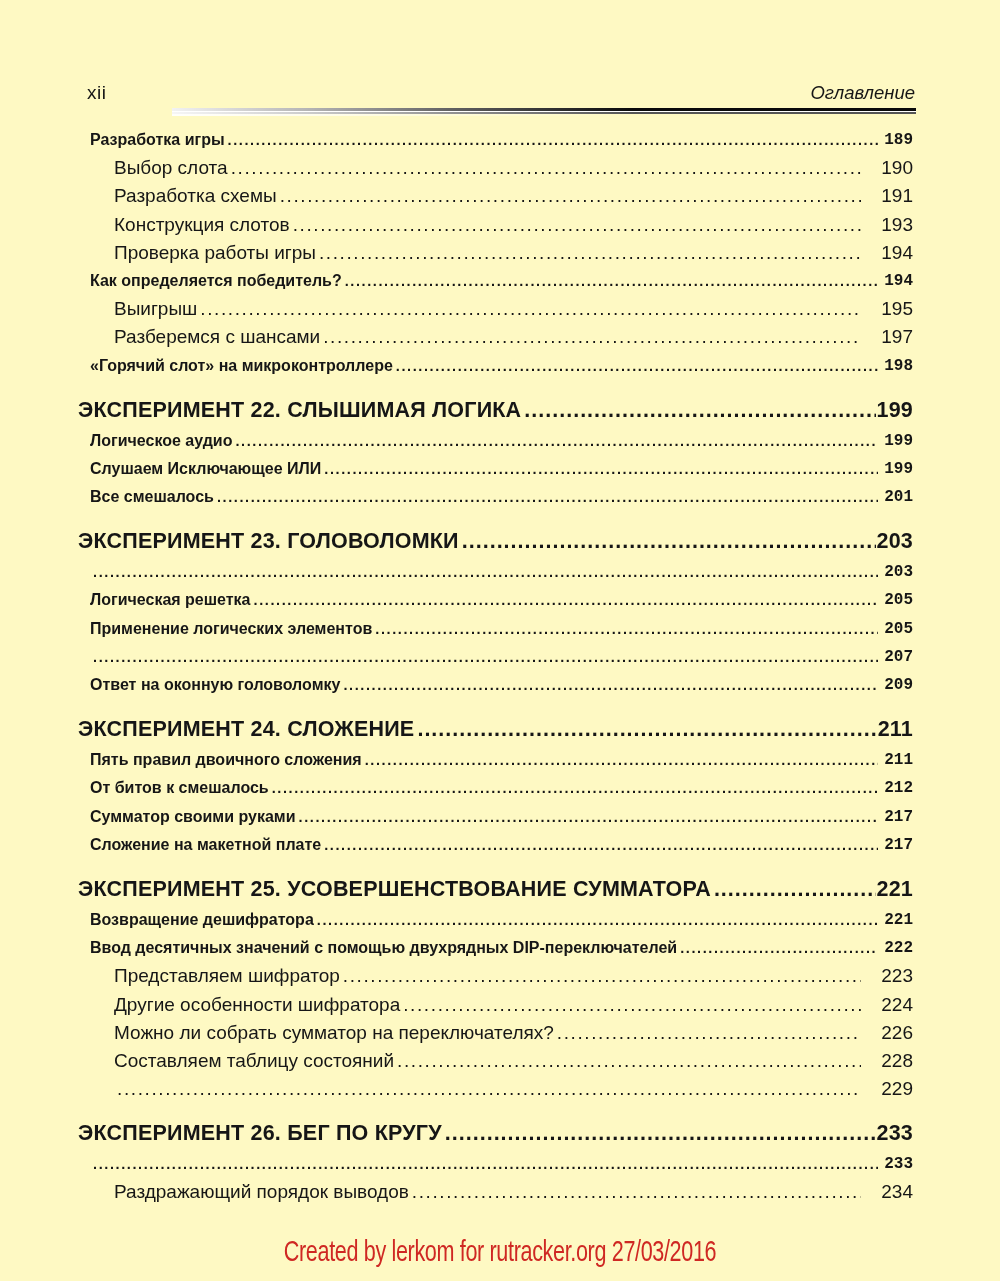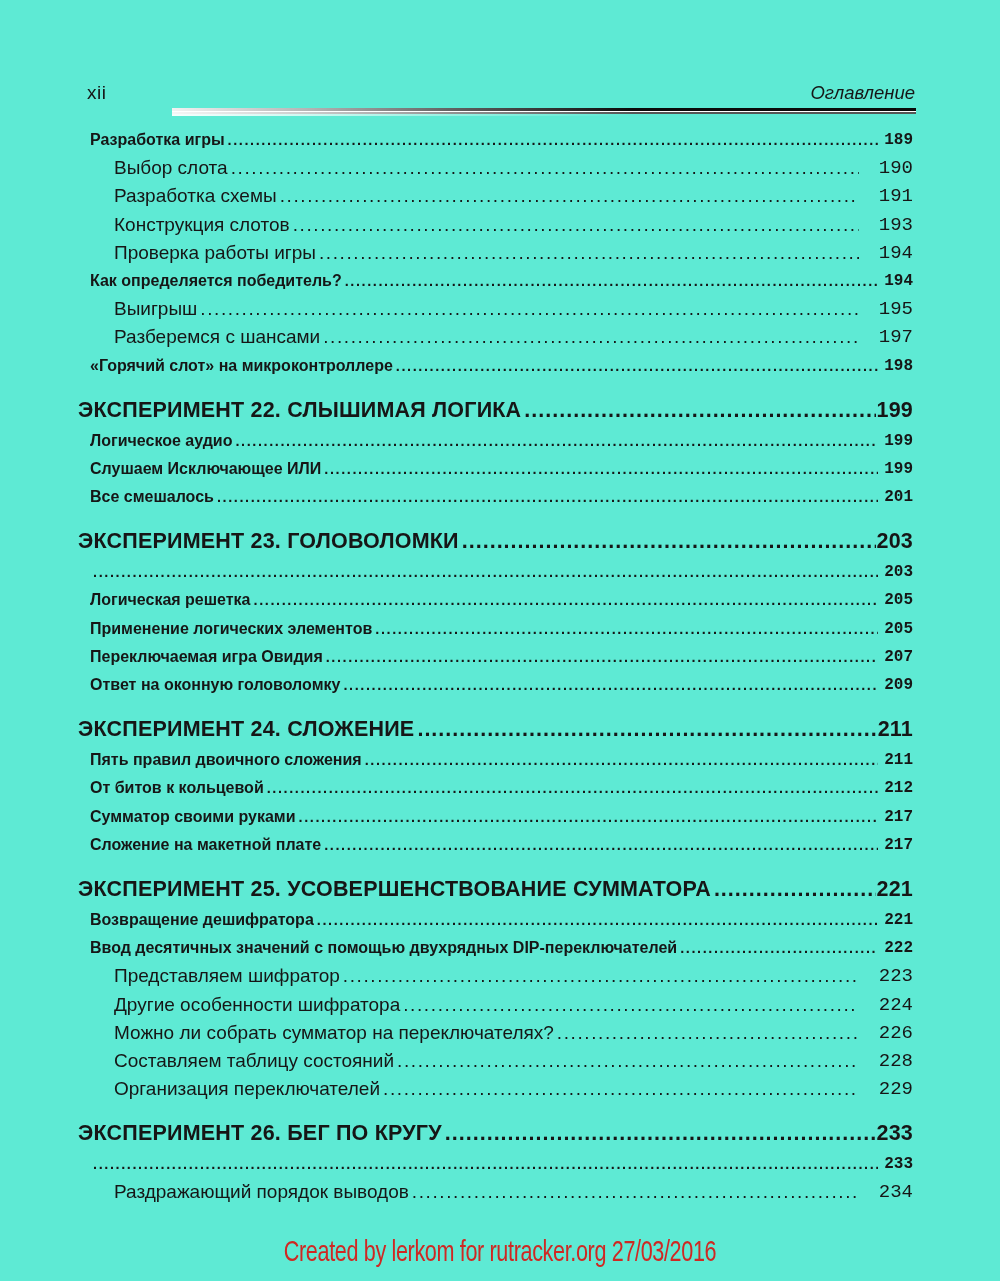--- a/index.html
+++ b/index.html
@@ -11,21 +11,21 @@
     width: 1000px;
     height: 1281px;
     position: relative;
     font-family: "Liberation Sans", sans-serif;
     color: #161616;
     overflow: hidden;
   }
   .page {
     position: absolute;
     inset: 0;
-    background: #5eead4;
+    background: #fef9c3;
   }
 
   
   .page-header {
     position: absolute;
     left: 87px;
     right: 85px;
     top: 82px;
     display: flex;
     justify-content: space-between;
@@ -118,21 +118,21 @@
 
   
   .level-2 {
     font-weight: normal;
     font-size: 19px;
     height: 28.2px;
     line-height: 28.2px;
     padding-left: 36px;
   }
   .level-2 .dots::after { letter-spacing: 1.6px; }
-  .level-2 .pg { margin-left: 20px; font-family: Liberation Mono, monospace; }
+  .level-2 .pg { margin-left: 20px; }
 
   
   .watermark {
     position: absolute;
     top: 1234px;
     left: 50%;
     transform: translateX(-50%) scaleX(0.72);
     font-size: 30px;
     font-weight: normal;
     letter-spacing: -0.5px;
@@ -230,41 +230,40 @@
     <span class="label">Логическая решетка</span>
     <span class="dots"></span>
     <span class="pg">205</span>
   </div>
       <div class="row level-1">
     <span class="label">Применение логических элементов</span>
     <span class="dots"></span>
     <span class="pg">205</span>
   </div>
       <div class="row level-1">
-    <span class="label">Переключаемая игра Овидия</span>
     <span class="dots"></span>
     <span class="pg">207</span>
   </div>
       <div class="row level-1">
     <span class="label">Ответ на оконную головоломку</span>
     <span class="dots"></span>
     <span class="pg">209</span>
   </div>
       <div class="row level-0">
     <span class="label">ЭКСПЕРИМЕНТ 24. СЛОЖЕНИЕ</span>
     <span class="dots"></span>
     <span class="pg">211</span>
   </div>
       <div class="row level-1">
     <span class="label">Пять правил двоичного сложения</span>
     <span class="dots"></span>
     <span class="pg">211</span>
   </div>
       <div class="row level-1">
-    <span class="label">От битов к кольцевой</span>
+    <span class="label">От битов к смешалось</span>
     <span class="dots"></span>
     <span class="pg">212</span>
   </div>
       <div class="row level-1">
     <span class="label">Сумматор своими руками</span>
     <span class="dots"></span>
     <span class="pg">217</span>
   </div>
       <div class="row level-1">
     <span class="label">Сложение на макетной плате</span>
@@ -300,21 +299,20 @@
     <span class="label">Можно ли собрать сумматор на переключателях?</span>
     <span class="dots"></span>
     <span class="pg">226</span>
   </div>
       <div class="row level-2">
     <span class="label">Составляем таблицу состояний</span>
     <span class="dots"></span>
     <span class="pg">228</span>
   </div>
       <div class="row level-2">
-    <span class="label">Организация переключателей</span>
     <span class="dots"></span>
     <span class="pg">229</span>
   </div>
       <div class="row level-0">
     <span class="label">ЭКСПЕРИМЕНТ 26. БЕГ ПО КРУГУ</span>
     <span class="dots"></span>
     <span class="pg">233</span>
   </div>
       <div class="row level-1">
     <span class="dots"></span>

